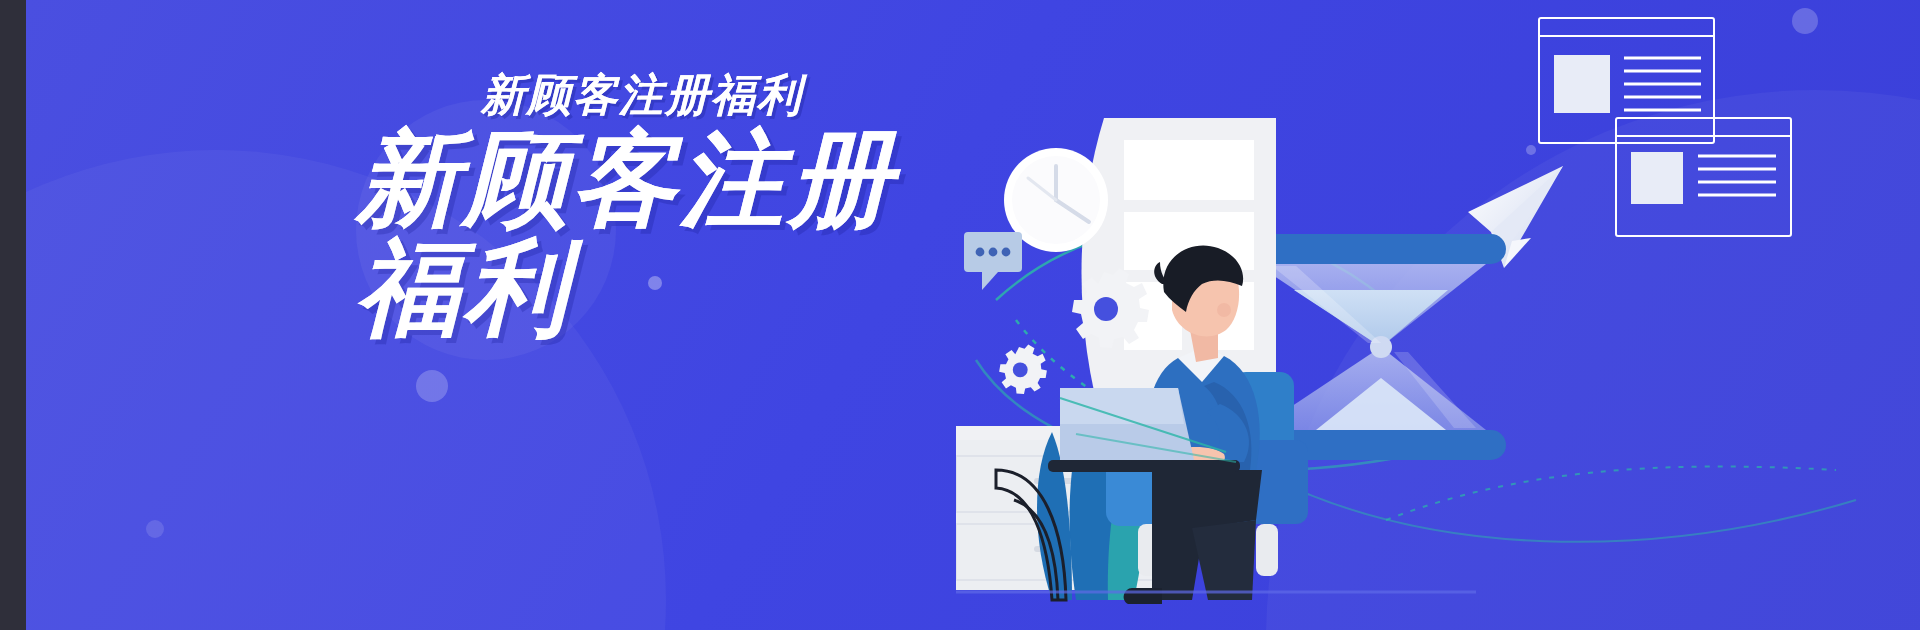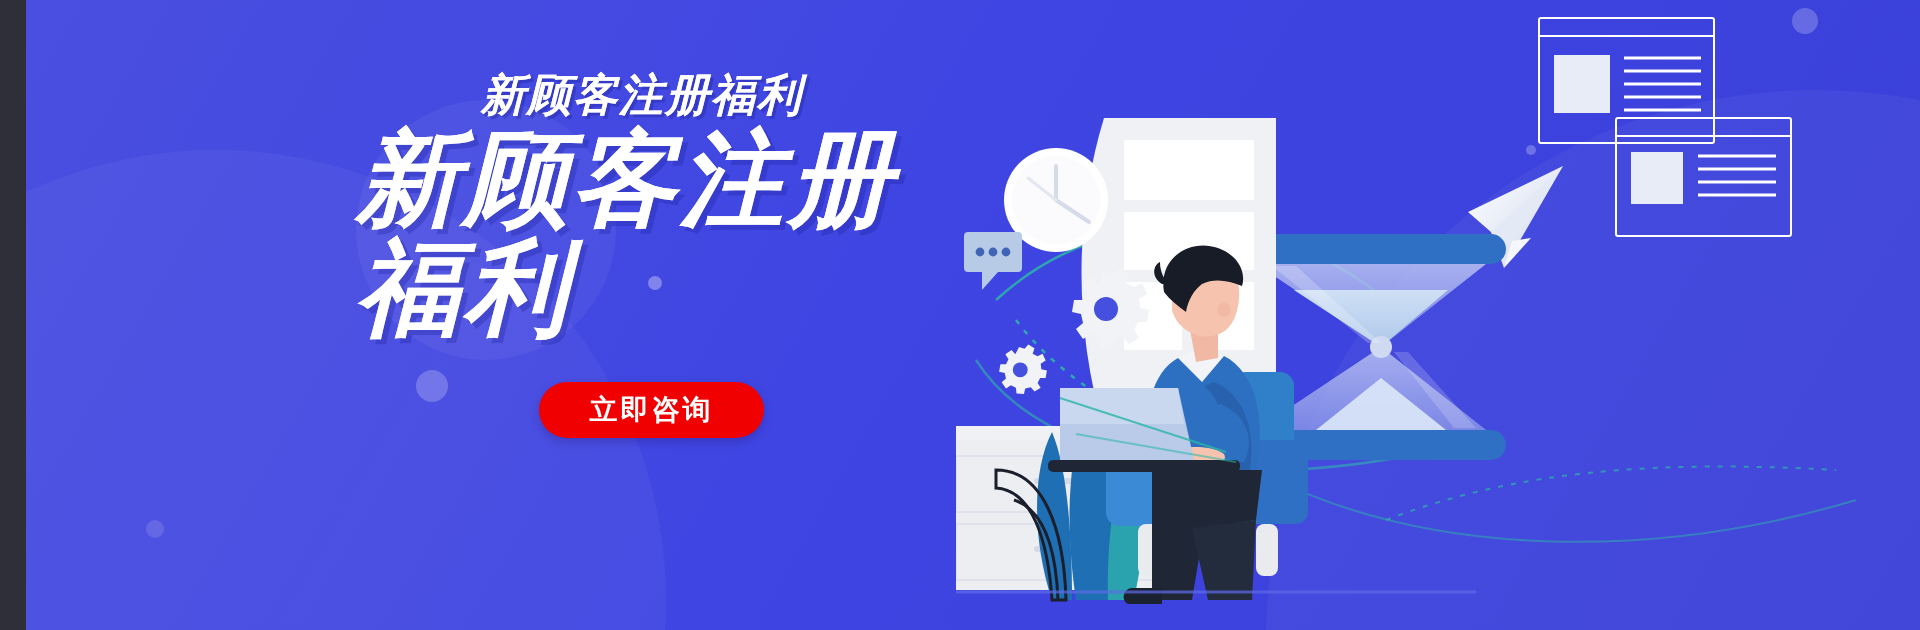--- a/index.html
+++ b/index.html
@@ -91,21 +91,20 @@
   <div class="dot d5"></div>
 
   <div class="copy">
 
     <div class="kicker">新顾客注册福利</div>
 
     <div class="headline">新顾客注册福利</div>
 
 
 
-    <button class="cta">立即咨询</button>
   </div>
 
   <div class="art">
     <svg width="990" height="630" viewBox="0 0 990 630" xmlns="http://www.w3.org/2000/svg">
       <defs>
         <linearGradient id="hgGlass" x1="0" y1="0" x2="0" y2="1">
           <stop offset="0%" stop-color="#b9c2f2" stop-opacity=".85"></stop>
           <stop offset="100%" stop-color="#8f9ce8" stop-opacity=".75"></stop>
         </linearGradient>
         <linearGradient id="sandG" x1="0" y1="0" x2="0" y2="1">

